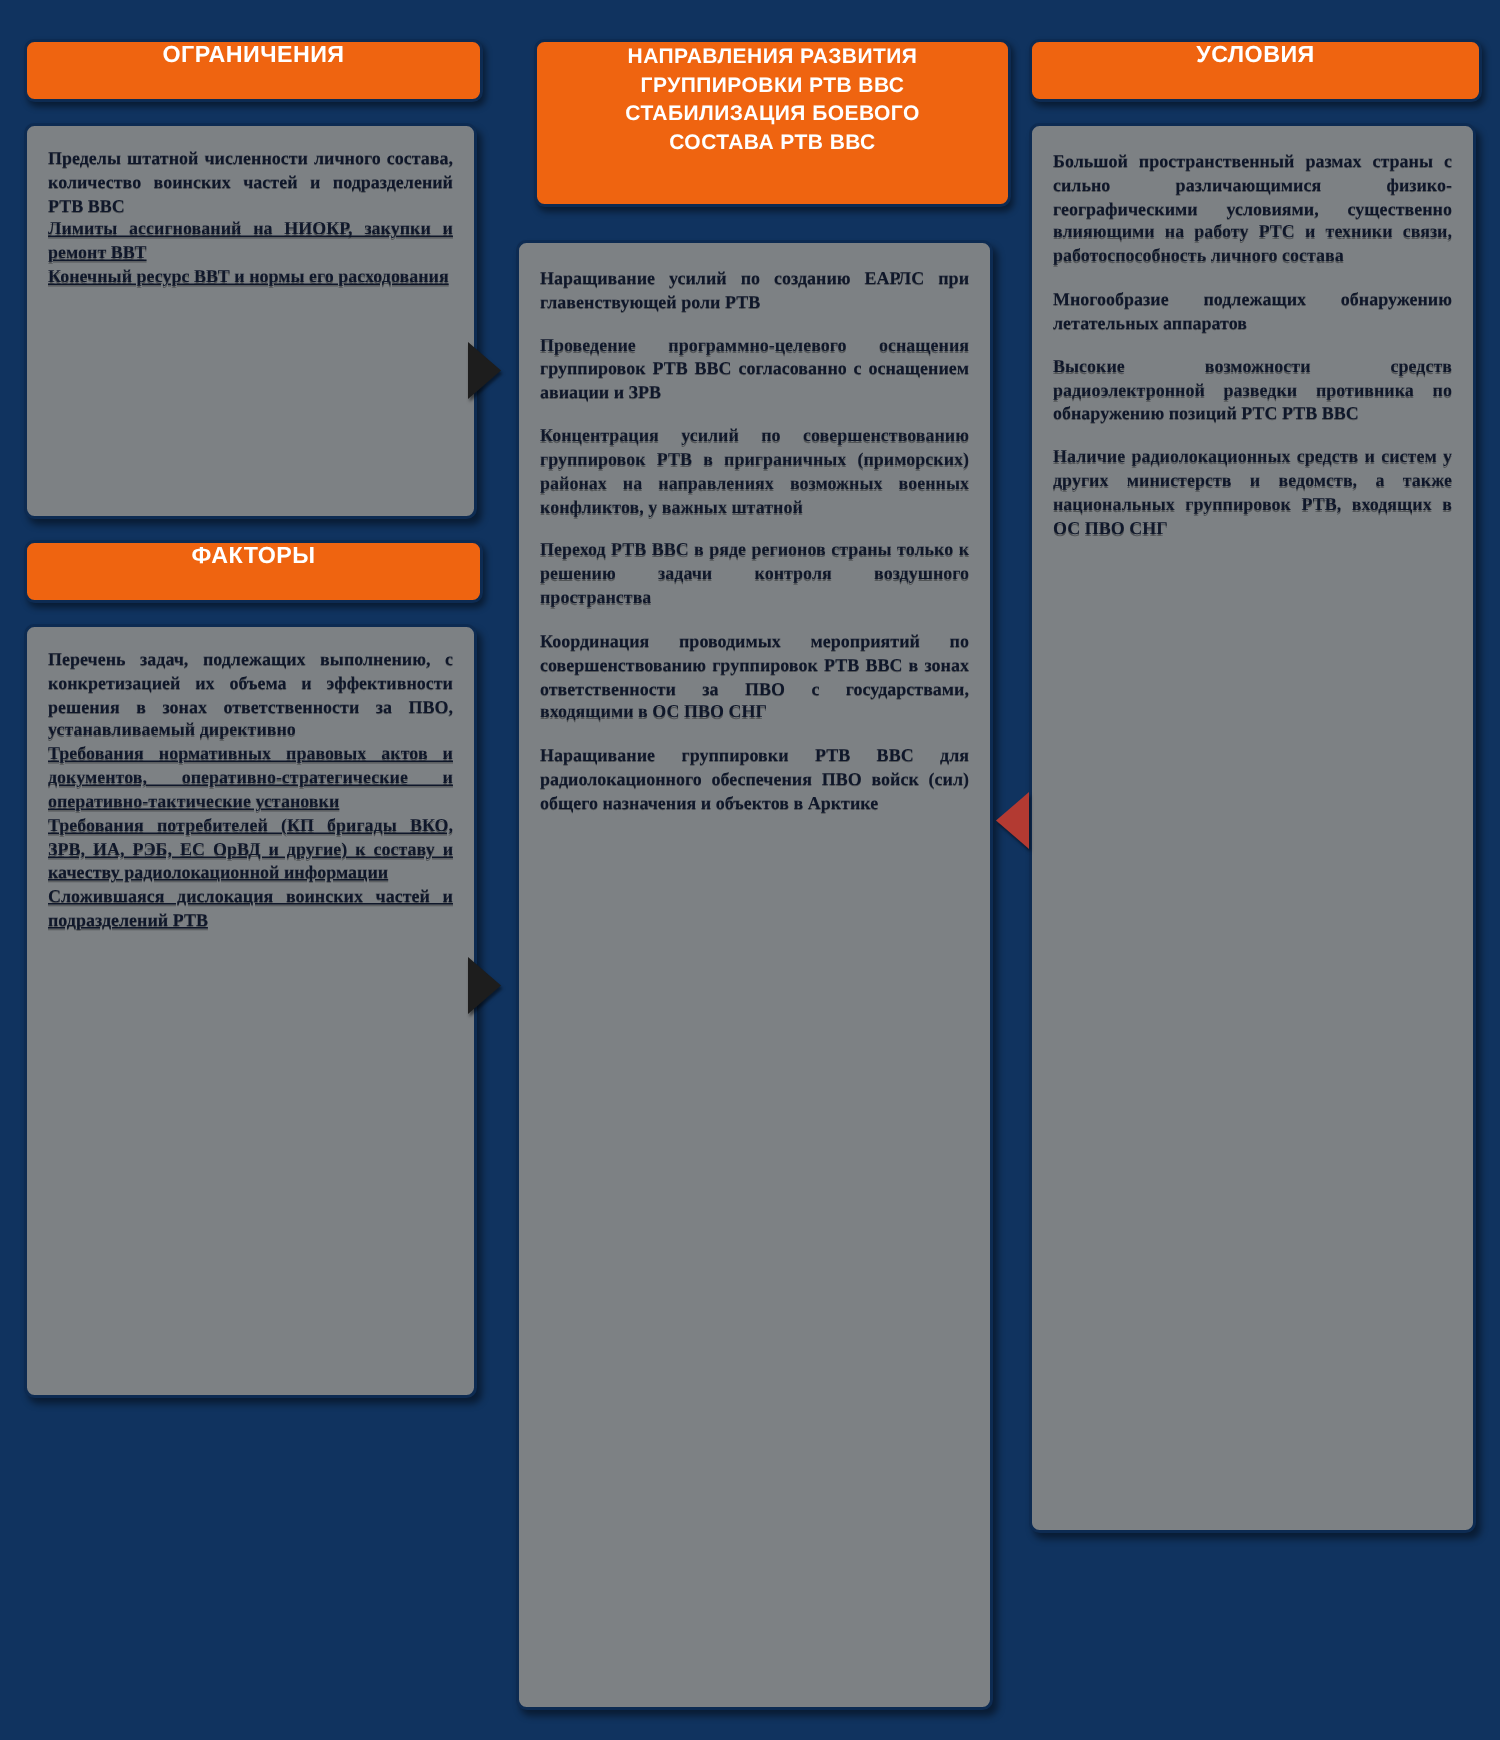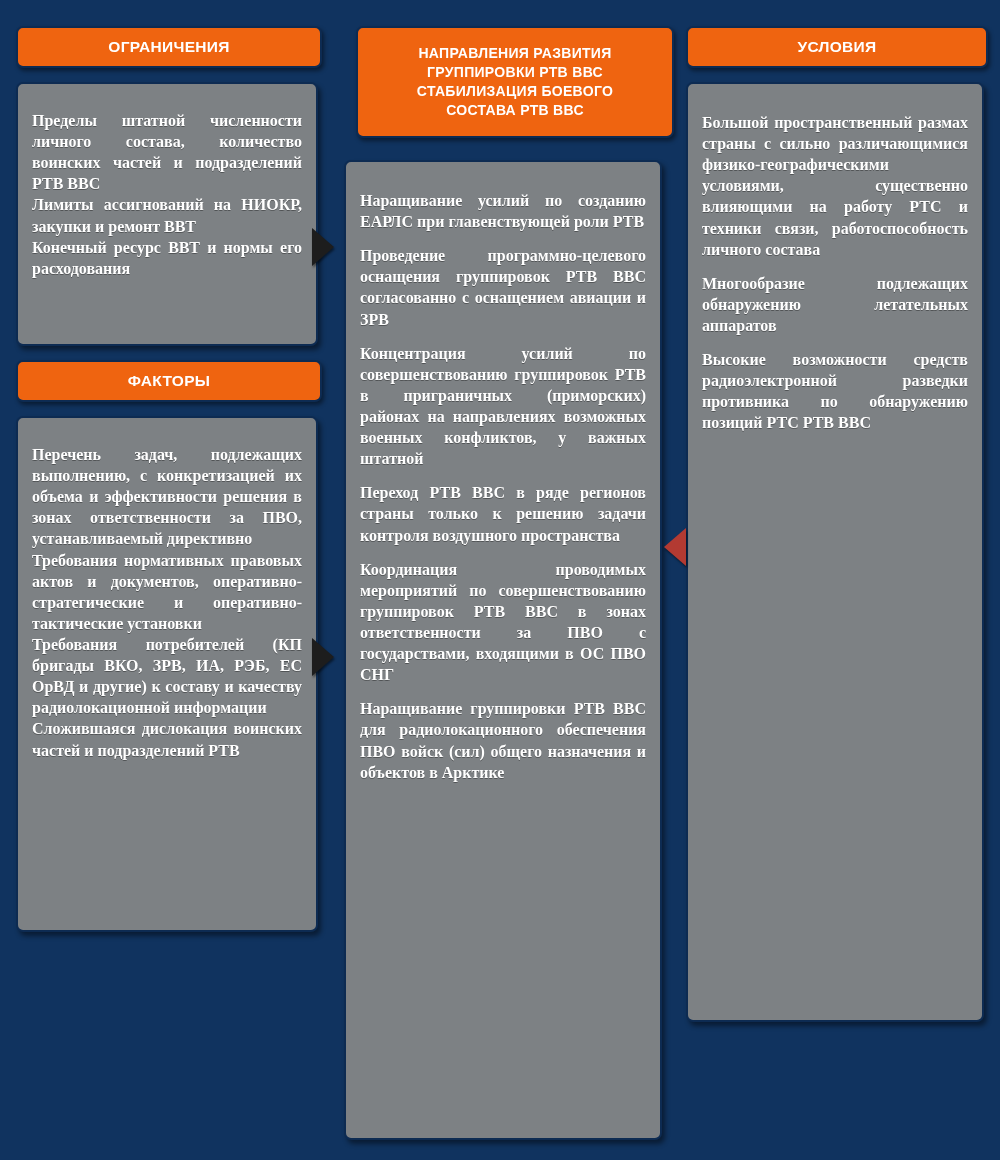--- a/index.html
+++ b/index.html
@@ -28,48 +28,48 @@
     border: 2px solid #0d2b52;
     border-radius: 7px;
     color: #ffffff;
     font-weight: bold;
     font-family: "Liberation Sans", sans-serif;
     text-align: center;
     letter-spacing: .3px;
     box-shadow: 2px 3px 4px rgba(0,0,0,.45);
     display: flex;
     align-items: center;
-    justify-content: center;
+    justify-content: flex-start;
     flex-direction: column;
   }
   .panel {
     position: absolute;
     background: #7d8184;
     border: 2px solid #0d2b52;
     border-radius: 7px;
     box-shadow: 3px 4px 5px rgba(0,0,0,.45);
     color: #ffffff;
     box-sizing: border-box;
   }
   .panel .inner {
     padding: 10px 14px 12px 14px;
   }
   .panel p {
-    margin: 16px 0 0 0;
+    margin: 4px 0 0 0;
     text-align: justify;
     text-justify: inter-word;
-    font-size: 16px;
+    font-size: 12px;
     line-height: 1.32;
     font-weight: bold;
-    color: #ffffff;
+    color: #0f172a;
     text-shadow: 0 1px 0 rgba(0,0,0,.35);
     hyphens: manual;
   }
   .panel p + p { margin-top: 13px; }
-  .panel.tight p + p { margin-top: 0; }
+  .panel.tight p + p { margin-top: 0; text-decoration: underline; }
 
   
   #restrictions-header { left: 16px; top: 26px; width: 302px; height: 38px; font-size: 15.5px; }
   #restrictions-panel  { left: 16px; top: 82px; width: 302px; height: 264px; }
   #factors-header      { left: 16px; top: 360px; width: 302px; height: 38px; font-size: 15.5px; }
   #factors-panel       { left: 16px; top: 416px; width: 302px; height: 516px; }
 
   
   #directions-header { left: 356px; top: 26px; width: 318px; height: 112px; font-size: 14px; line-height: 1.35; padding: 0 8px; box-sizing: border-box; }
   #directions-panel  { left: 344px; top: 160px; width: 318px; height: 980px; }
@@ -152,20 +152,21 @@
 
   <div class="hdr" id="conditions-header">
     <span>УСЛОВИЯ</span>
   </div>
 
   <div class="panel scrollish" id="conditions-panel">
     <div class="inner">
       <p>Большой пространственный размах страны с сильно различающимися физико-географическими условиями, существенно влияющими на работу РТС и техники связи, работоспособность личного состава</p>
       <p>Многообразие подлежащих обнаружению летательных аппаратов</p>
       <p>Высокие возможности средств радиоэлектронной разведки противника по обнаружению позиций РТС РТВ ВВС</p>
+      <p>Наличие радиолокационных средств и систем у других министерств и ведомств, а также национальных группировок РТВ, входящих в ОС ПВО СНГ</p>
     </div>
   </div>
 
   <div class="arrow right" id="arrow-restrictions"></div>
   <div class="arrow right" id="arrow-factors"></div>
   <div class="arrow left" id="arrow-conditions"></div>
 
 </div>
 
 </body></html>

